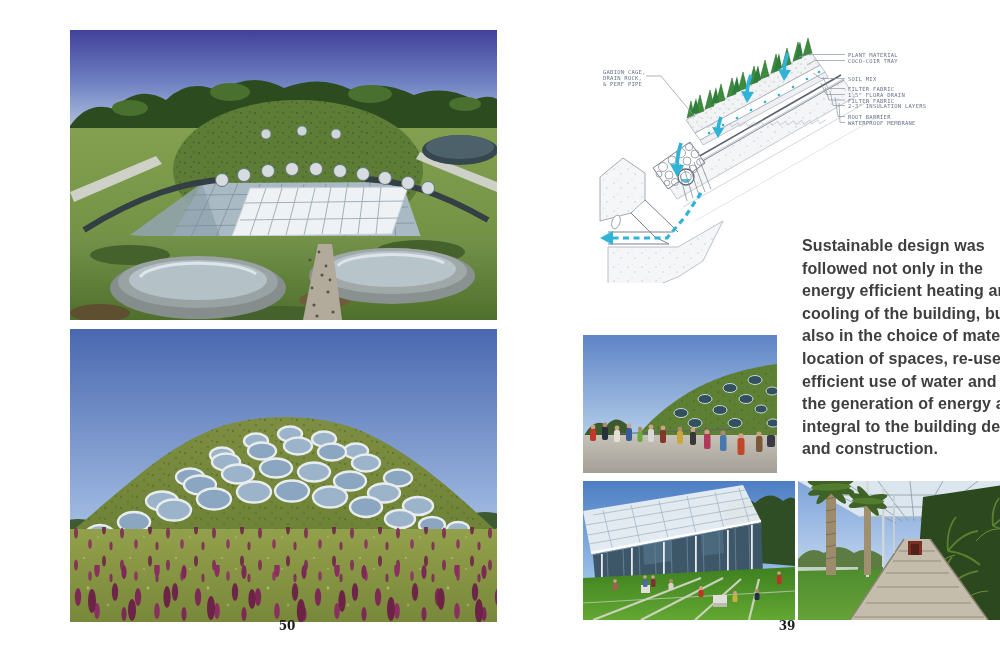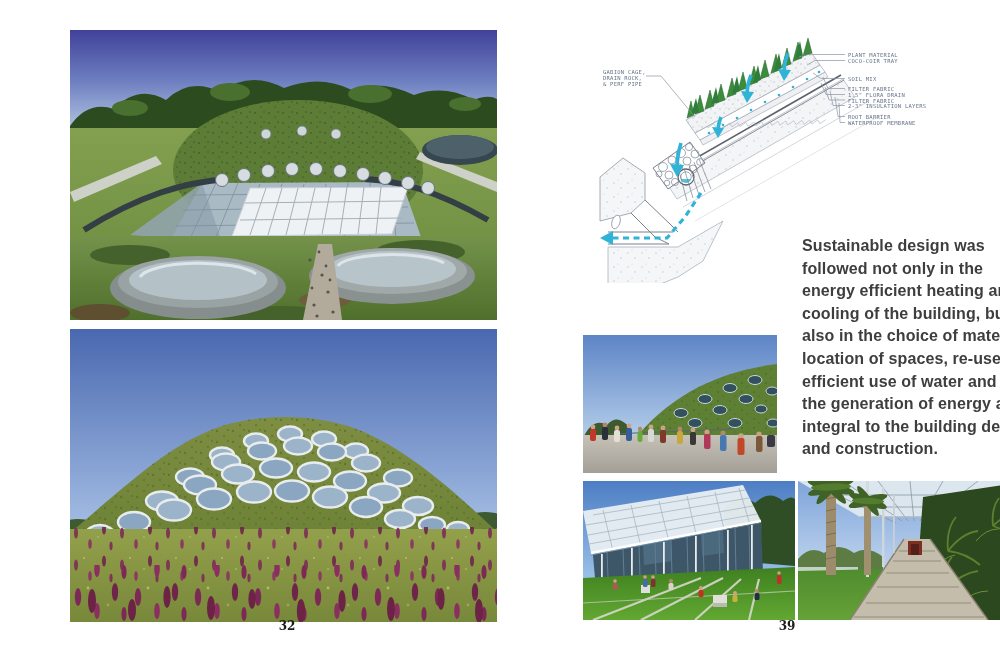--- a/index.html
+++ b/index.html
@@ -639,16 +639,16 @@
         <ellipse cx="70" cy="20" rx="20" ry="4.5" transform="rotate(20 70 20)"></ellipse>
         <ellipse cx="70" cy="20" rx="18" ry="4" transform="rotate(55 70 20)"></ellipse>
       </g>
       <g fill="#547c2e">
         <ellipse cx="33" cy="6" rx="20" ry="3.6" transform="rotate(-2 33 6)"></ellipse>
         <ellipse cx="70" cy="20" rx="16" ry="3.2" transform="rotate(2 70 20)"></ellipse>
       </g>
     </svg>
   </div>
 
-  <span class="pagenum" id="pn-left">32</span>
+  <span class="pagenum" id="pn-left">50</span>
   <span class="pagenum" id="pn-right">39</span>
 
 </div>
 
 </body></html>

